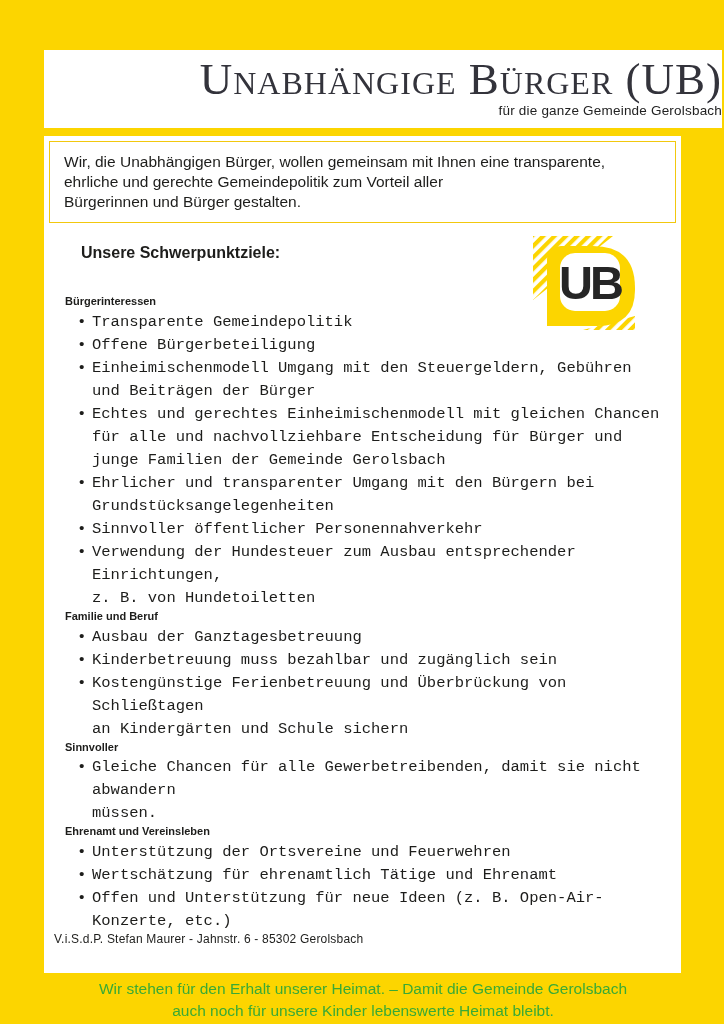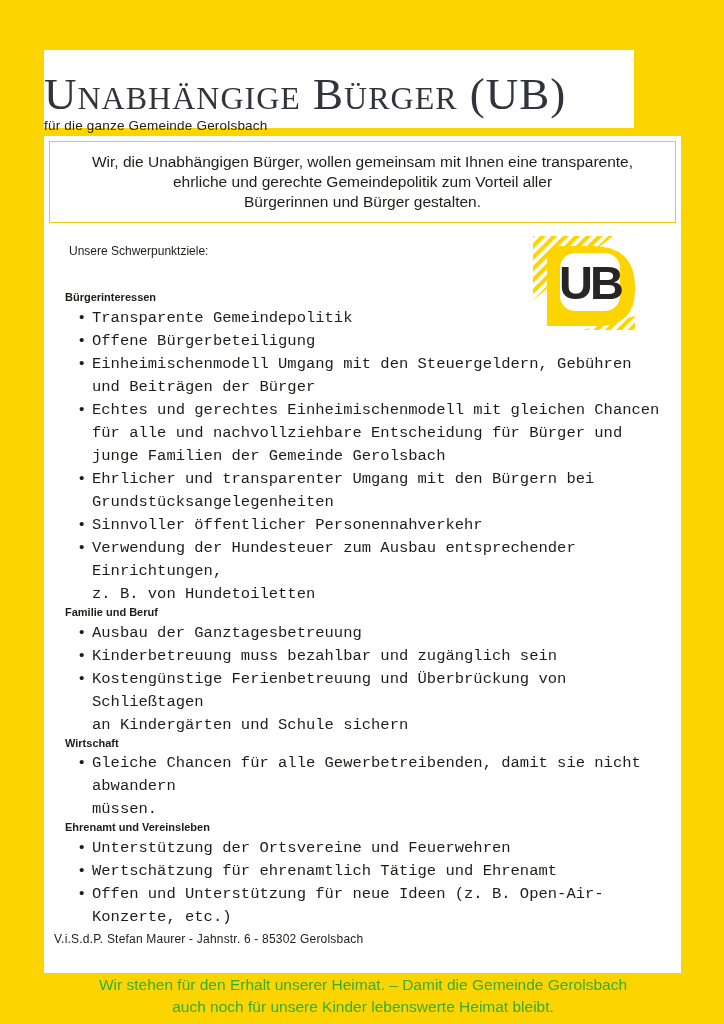--- a/index.html
+++ b/index.html
@@ -12,48 +12,48 @@
   html,body{margin:0;padding:0;}
   body{
     width:724px;height:1024px;position:relative;overflow:hidden;
     background:var(--yellow,#FCD500);
     font-family:"Liberation Sans", sans-serif;
     color:var(--ink,#1D1D1B);
   }
 
   
   .title-box{
-    position:absolute;left:44px;top:50px;width:590px;height:78px;
-    background:#fff;text-align:left;padding-top:21px;
+    position:absolute;left:44px;top:50px;width:678px;height:78px;
+    background:#fff;text-align:right;padding-top:6px;
   }
   .page-title{
     margin:0;font-family:"Liberation Serif", serif;
     font-variant:small-caps;font-weight:normal;
     font-size:45px;letter-spacing:1px;color:#33333B;line-height:1.05;
   }
   .page-subtitle{
     margin:0;font-size:13.5px;color:#222;letter-spacing:.2px;
   }
 
   
   .main-box{
     position:absolute;left:44px;top:136px;width:637px;height:837px;
     background:#fff;
   }
   .mission-frame{
     margin:5px;border:1px solid var(--gold,#F2C80E);
-    padding:10px 14px;text-align:center;
+    padding:10px 14px;
   }
   .mission-text{
     font-size:15.5px;line-height:1.3;white-space:pre-line;
   }
 
   .content{padding:16px 20px 0 21px;font-size:15.5px;}
   .goals-heading{
-    margin:0 0 32px 4px;font-weight:normal;font-size:12px;
+    margin:0 0 32px 16px;font-weight:bold;font-size:16px;
   }
 
   
   .ub-logo{
     float:right;width:114px;height:100px;margin:-10px 16px 12px 14px;text-align:right;
   }
 
   .goal-section{margin:0;}
   .section-title{margin:0;font-size:11px;font-weight:bold;line-height:1.42;}
   .bullets{margin:0;padding:0 0 0 14px;list-style:none;}
@@ -167,21 +167,21 @@
   </li>
 
   <li class="bullet-item">
     <span class="bullet-text">Kostengünstige Ferienbetreuung und Überbrückung von Schließtagen
 an Kindergärten und Schule sichern</span>
   </li>
 </ul>
   </section>
 
   <section class="goal-section">
-    <h3 class="section-title">Wirtschaft</h3>
+    <h3 class="section-title">Sinnvoller</h3>
     <ul class="bullets">
   <li class="bullet-item">
     <span class="bullet-text">Gleiche Chancen für alle Gewerbetreibenden, damit sie nicht abwandern
 müssen.</span>
   </li>
 </ul>
   </section>
 
   <section class="goal-section">
     <h3 class="section-title">Ehrenamt und Vereinsleben</h3>

